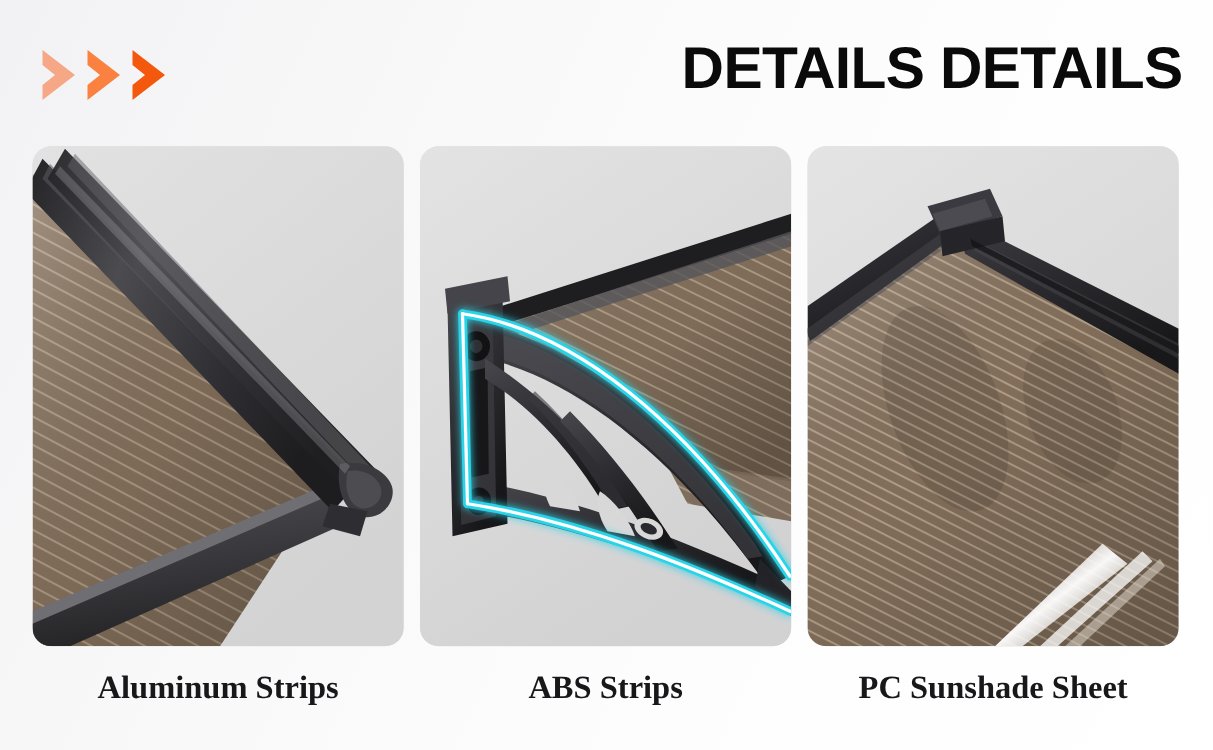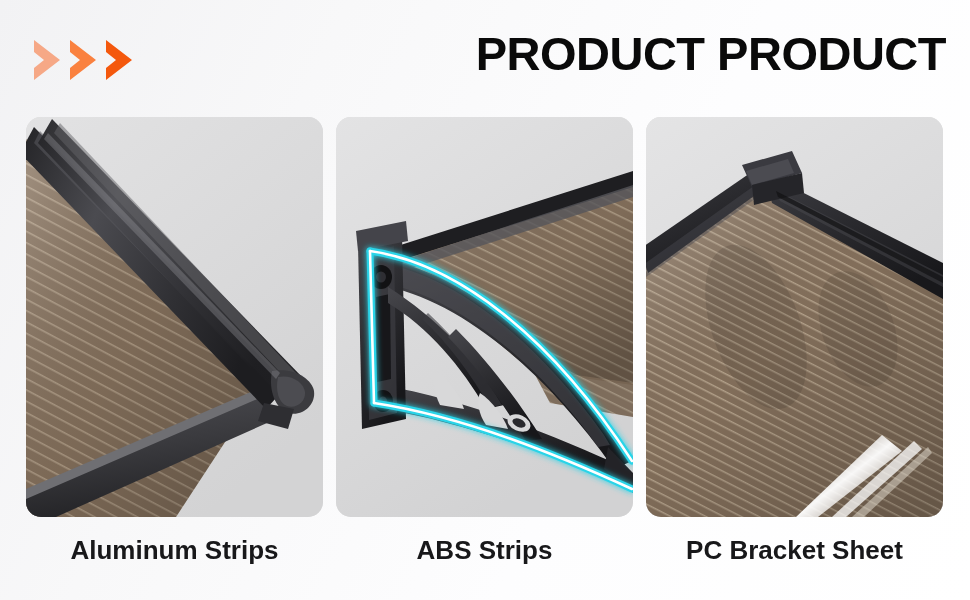--- a/index.html
+++ b/index.html
@@ -86,21 +86,21 @@
     gap: 13px;
   }
   .caption {
     width: 297px;
     text-align: center;
     font-size: 26px;
     line-height: 46px;
     font-weight: 600;
     color: #18181a;
     white-space: nowrap;
-    font-family: Liberation Sans, sans-serif;
+    font-family: Liberation Serif, serif;
   }
 </style>
 </head>
 <body>
 
 <div class="banner">
 
   <div class="chevrons">
     <div class="chev chev-0">
       <svg viewBox="0 0 44 48" xmlns="http://www.w3.org/2000/svg">
@@ -112,21 +112,21 @@
         <path d="M4 4 L30 24 L4 44 L4 32 L14 24 L4 16 Z" fill="#fa813f"></path>
       </svg>
     </div>
     <div class="chev chev-2">
       <svg viewBox="0 0 44 48" xmlns="http://www.w3.org/2000/svg">
         <path d="M4 4 L30 24 L4 44 L4 32 L14 24 L4 16 Z" fill="#f4580d"></path>
       </svg>
     </div>
   </div>
 
-  <div class="title">PRODUCT PRODUCT</div>
+  <div class="title">DETAILS DETAILS</div>
 
   <div class="panels">
 
     <div class="panel">
       <svg class="scene" viewBox="0 0 297 400" preserveAspectRatio="none" xmlns="http://www.w3.org/2000/svg">
         <defs>
           <pattern id="ribs1" width="10" height="10" patternUnits="userSpaceOnUse" patternTransform="rotate(28)">
             <rect width="10" height="10" fill="#8a7560"></rect>
             <rect x="0" y="0" width="10" height="1.6" fill="#b8a68e" opacity="0.9"></rect>
           </pattern>
@@ -307,16 +307,16 @@
         <path d="M186 400 L268 324 L276 332 L200 400 Z" fill="#ffffff" opacity="0.75"></path>
         <path d="M206 400 L282 330 L286 336 L218 400 Z" fill="#e8e2d6" opacity="0.5"></path>
       </svg>
     </div>
 
   </div>
 
   <div class="captions">
     <div class="caption">Aluminum Strips</div>
     <div class="caption">ABS Strips</div>
-    <div class="caption">PC Bracket Sheet</div>
+    <div class="caption">PC Sunshade Sheet</div>
   </div>
 
 </div>
 
 </body></html>

